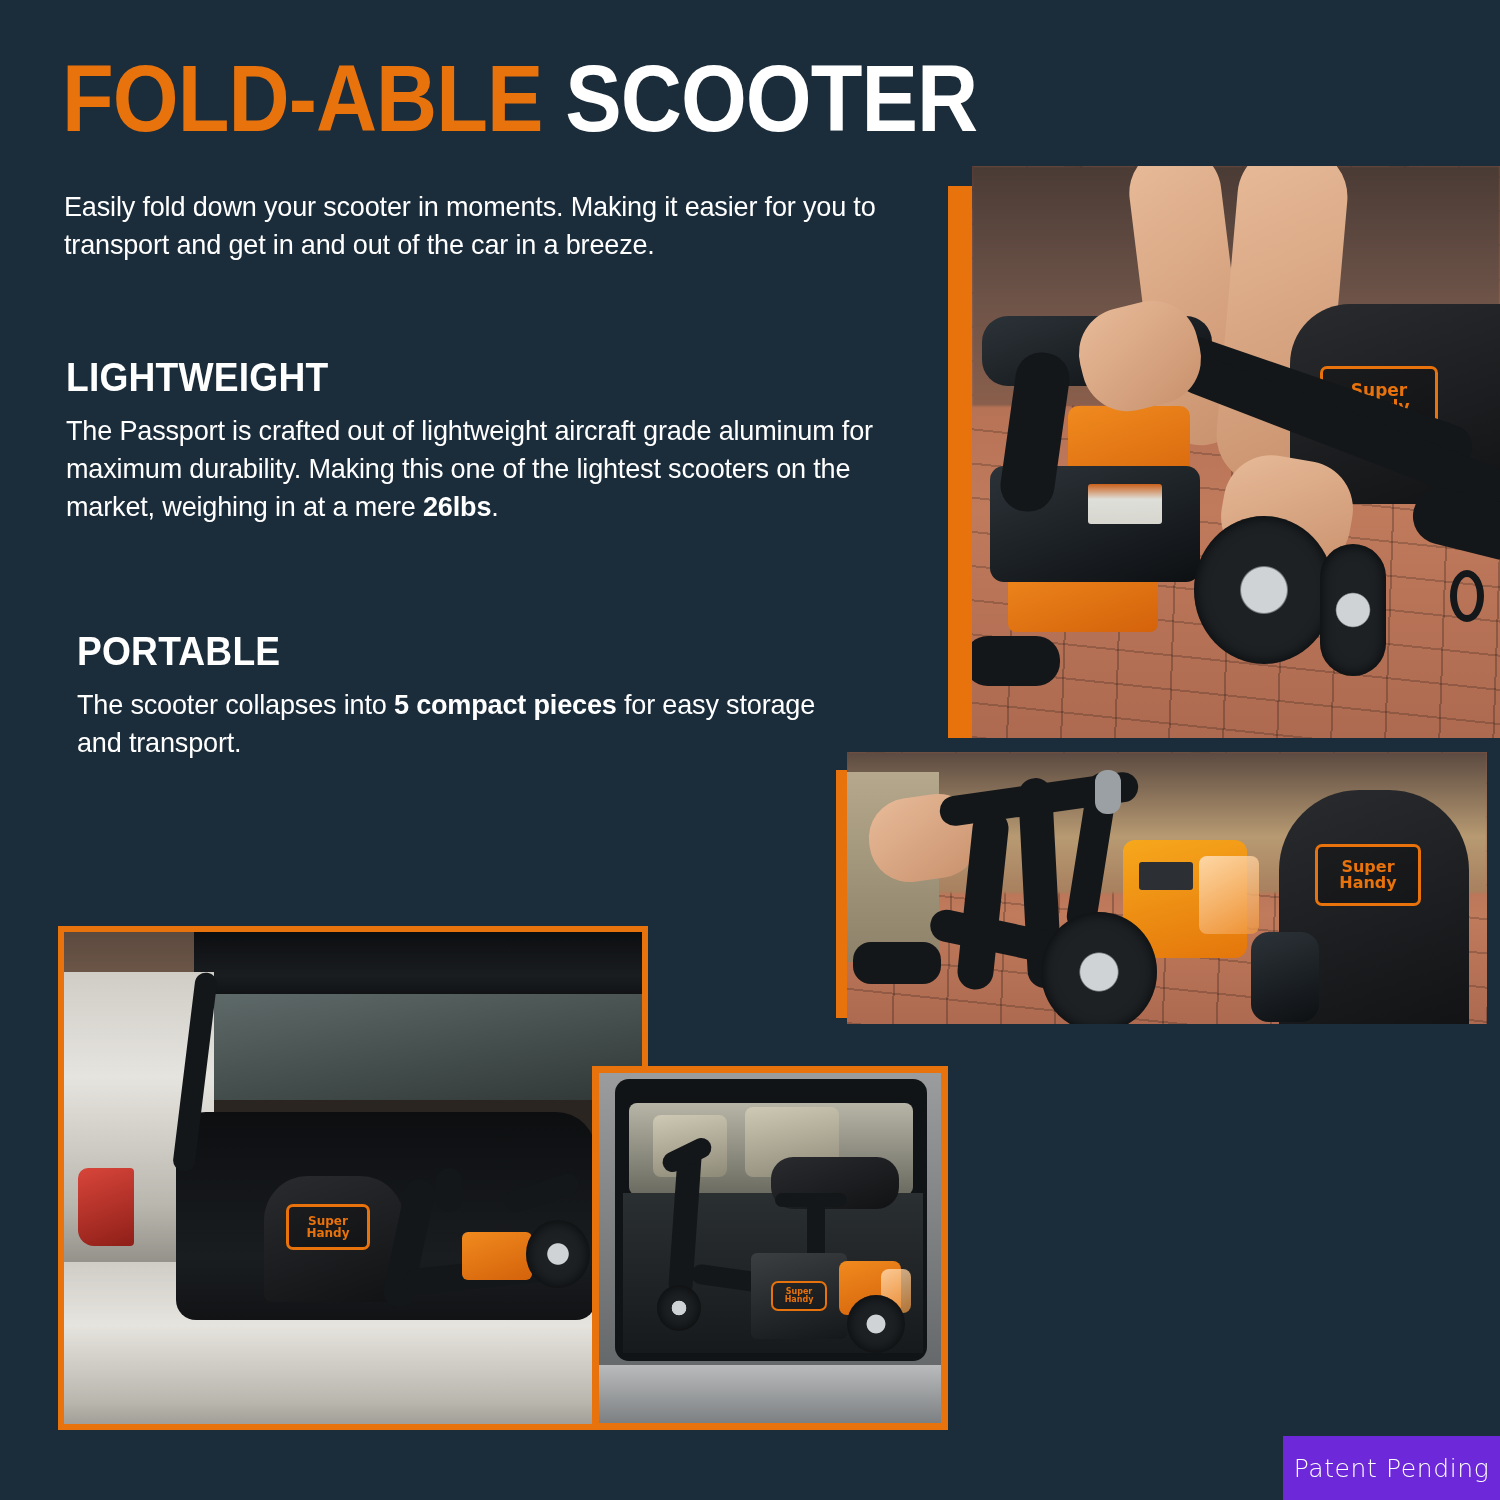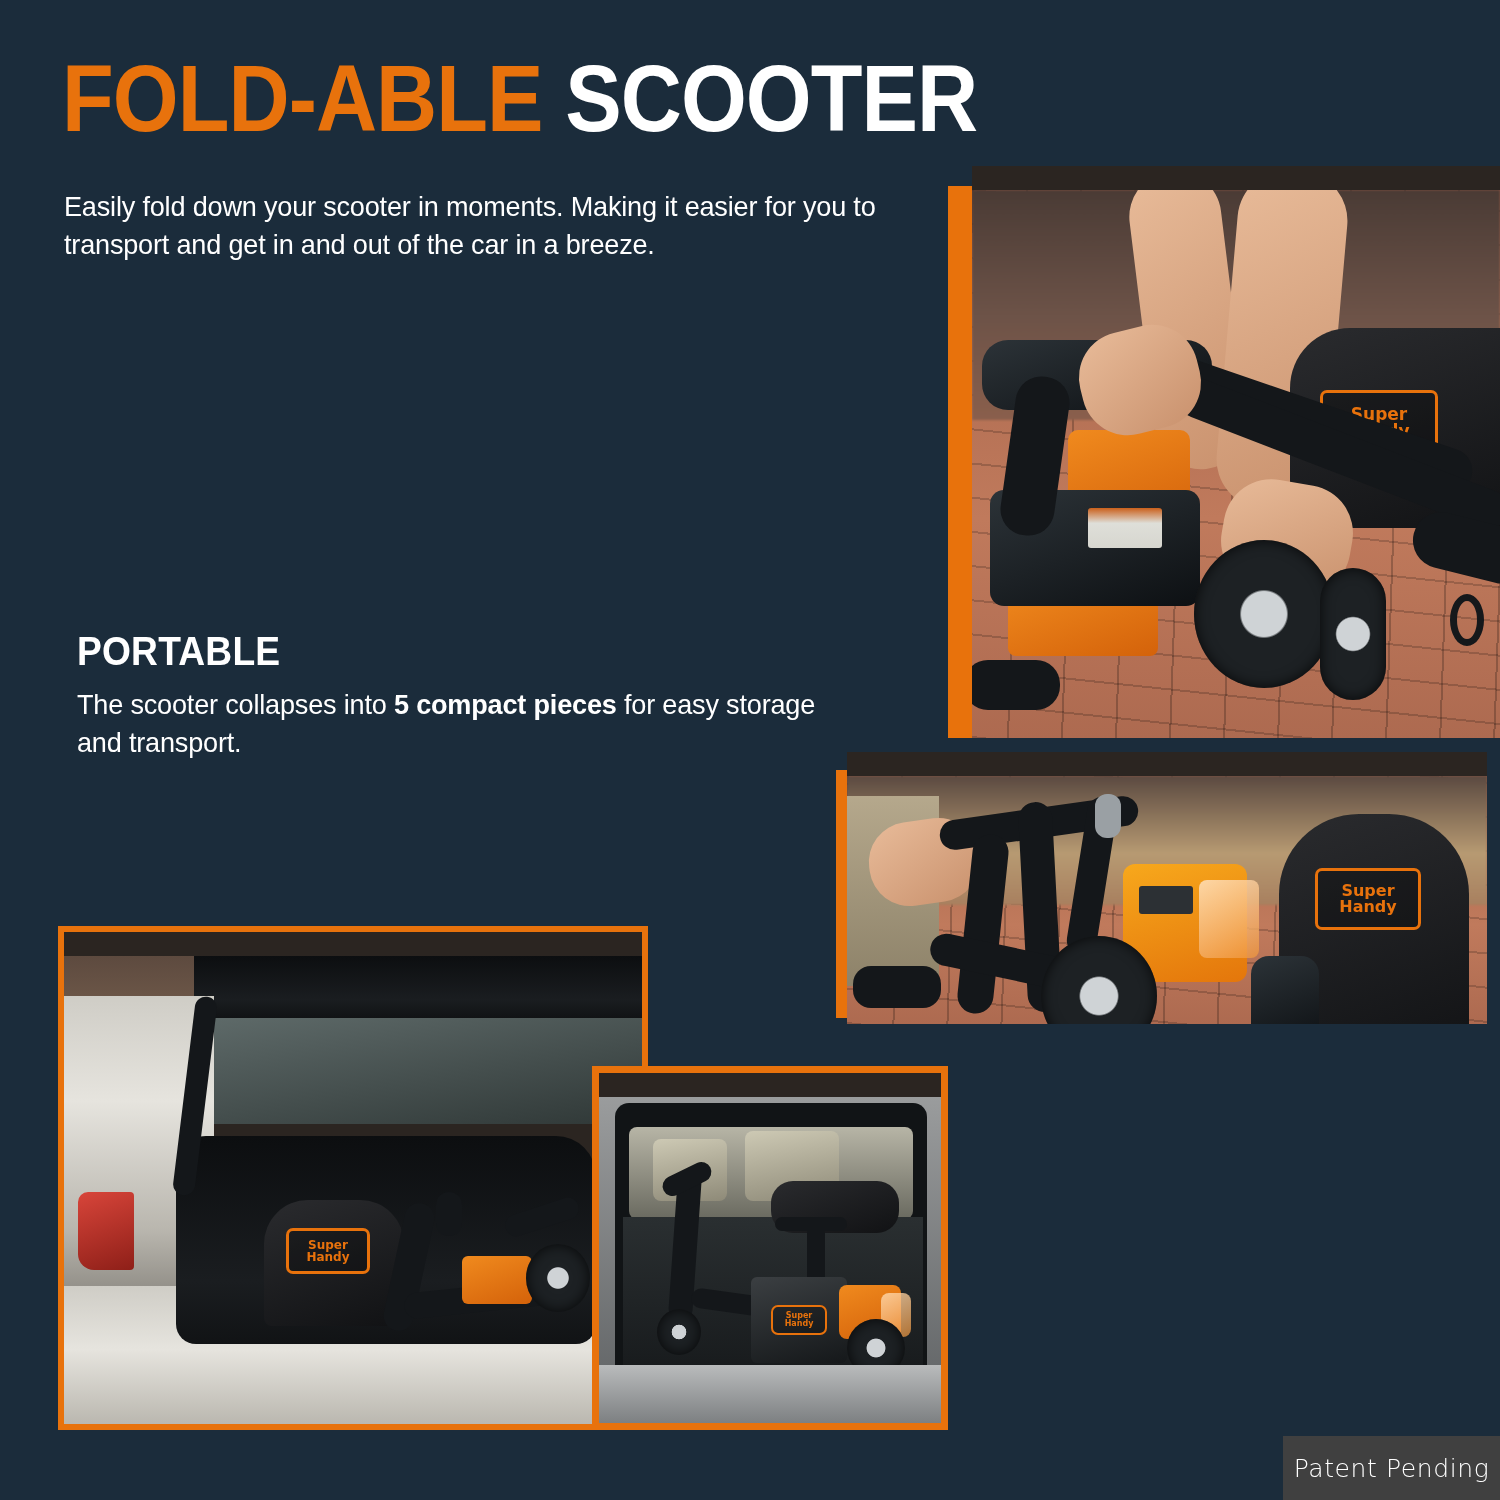--- a/index.html
+++ b/index.html
@@ -46,29 +46,29 @@
   #sec-lightweight { left:66px; top:356px; width:880px; }
   #sec-portable    { left:77px; top:630px; width:820px; }
   #sec-compact     { left:972px; top:1078px; width:500px; }
   #sec-compact .sec-title { font-size:42px; }
   #sec-compact .sec-body  { font-size:34px; line-height:1.30; margin-top:34px;
                             transform:scaleX(0.97); }
 
   
   .patent-badge {
     position:absolute; left:1283px; top:1436px; width:217px; height:64px;
-    background:#404040; color:#ffffff;
+    background:#6d28d9; color:#ffffff;
     display:flex; align-items:center; justify-content:center;
     font-size:25px; font-weight:300; letter-spacing:0.6px;
     font-family:"DejaVu Sans", sans-serif;
   }
 
   
   .photo { position:absolute; overflow:hidden; background:#2b2521; }
-  .ph-inner { position:absolute; inset:0; overflow:hidden;margin-top:24px; }
+  .ph-inner { position:absolute; inset:0; overflow:hidden; }
 
   
   .accent { position:absolute; background:#e8720c; }
 
   
   #hero-accent { left:948px; top:186px; width:25px; height:552px; }
   #photo-hero  { left:972px; top:166px; width:528px; height:572px; }
 
   
   #mid-accent-v { left:836px; top:770px; width:22px; height:248px; }
@@ -135,20 +135,24 @@
 <body>
 
 <div class="stage">
 
   <div class="headline">
     <span class="hl-orange">FOLD-ABLE</span><span class="hl-white"> SCOOTER</span>
   </div>
 
   <div class="subhead">Easily fold down your scooter in moments. Making it easier for you to transport and get in and out of the car in a breeze.</div>
 
+  <div class="sec" id="sec-lightweight">
+    <div class="sec-title">LIGHTWEIGHT</div>
+    <div class="sec-body"><span>The Passport is crafted out of lightweight aircraft grade aluminum for maximum durability. Making this one of the lightest scooters on the market, weighing in at a mere </span><b>26lbs</b><span>.</span></div>
+  </div>
 
   <div class="sec" id="sec-portable">
     <div class="sec-title">PORTABLE</div>
     <div class="sec-body"><span>The scooter collapses into </span><b>5 compact pieces</b><span> for easy storage and transport.</span></div>
   </div>
 
 
   <div class="accent" id="hero-accent"></div>
   <div class="photo" id="photo-hero">
     <div class="ph-inner">

